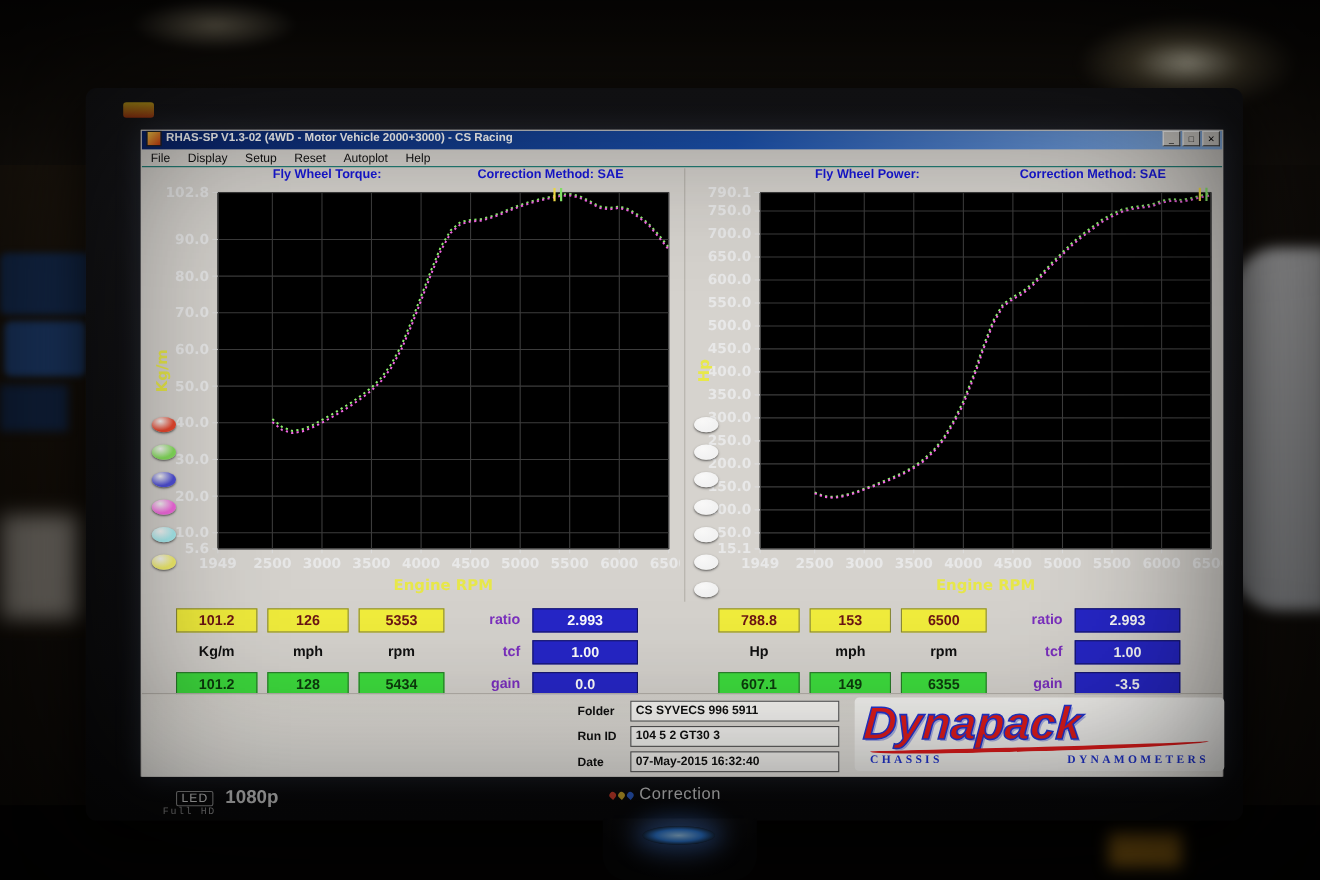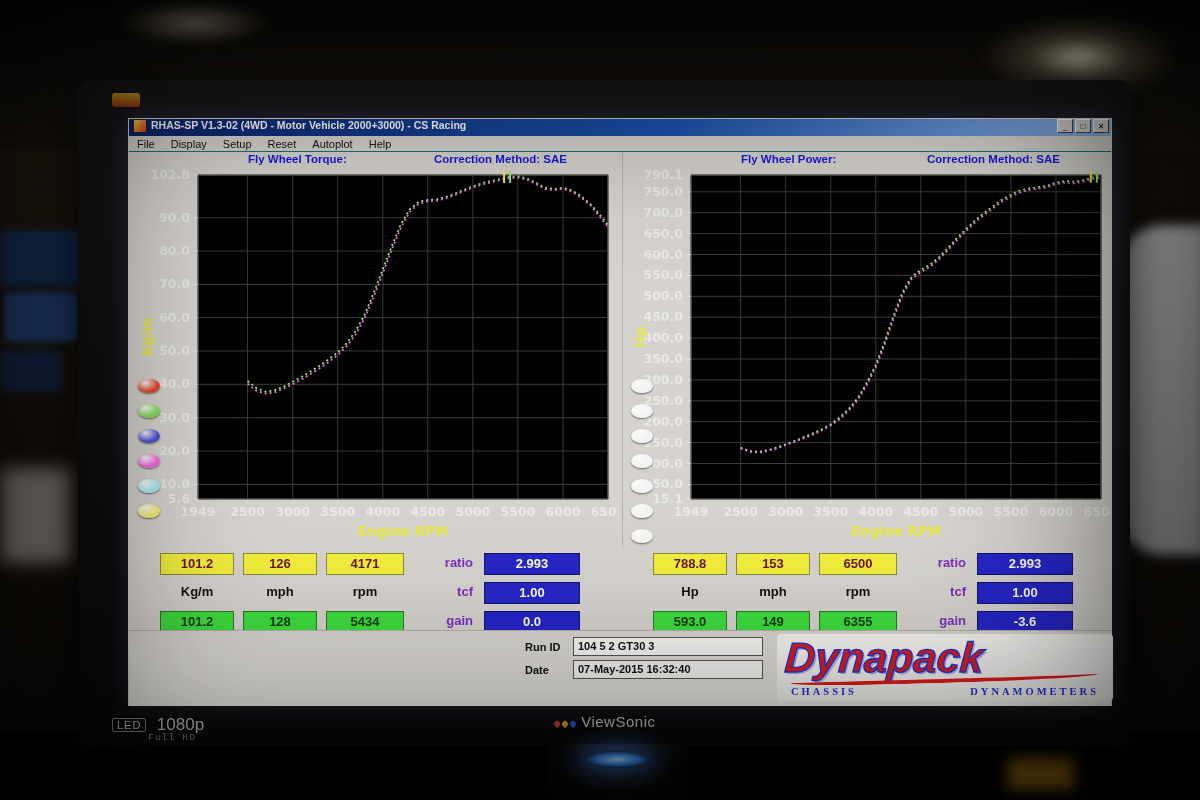--- a/index.html
+++ b/index.html
@@ -22,22 +22,22 @@
   .bg-floor{position:absolute;left:0;top:732px;width:1200px;height:68px;background:#060504;}
   .bg-orange{position:absolute;left:1008px;top:756px;width:66px;height:32px;background:#b07a18;filter:blur(7px);}
   .vignette{position:absolute;inset:0;box-shadow:inset 0 0 190px 55px rgba(0,0,0,.78);pointer-events:none;z-index:50;}
 
   
   .monitor{position:absolute;left:78px;top:80px;width:1052px;height:666px;background:linear-gradient(#17171a,#09090a);border-radius:10px;box-shadow:0 14px 55px rgba(0,0,0,.9);z-index:10;}
   .sticker{position:absolute;left:34px;top:13px;width:28px;height:14px;background:linear-gradient(#d8b21a,#b23a10);border-radius:3px;opacity:.85;}
   .screen{position:absolute;left:50px;top:38px;width:984px;height:588px;background:#d6d3ce;box-shadow:inset 0 0 16px rgba(0,0,0,.3),0 0 24px rgba(170,195,255,.14);}
   .bezel-bottom{position:absolute;left:0;top:626px;width:1052px;height:40px;}
   .spec-badge{position:absolute;left:34px;top:9px;color:#b9b9b9;white-space:nowrap;}
-  .ledtxt{border:1px solid #8a8a8a;padding:0 4px;font-size:11px;letter-spacing:1px;color:#d0d0d0;border-radius:2px;}
-  .restxt{font-size:17px;font-weight:normal;color:#c6c6c6;margin-left:6px;vertical-align:middle;}
+  .ledtxt{border:1px solid #8a8a8a;padding:0 4px;font-size:11px;letter-spacing:1px;color:#d0d0d0;border-radius:2px;margin-left:48px;}
+  .restxt{font-size:17px;font-weight:bold;color:#c6c6c6;margin-left:6px;vertical-align:middle;}
   .fullhd{font-size:9px;color:#8f8f8f;letter-spacing:1.5px;margin-left:36px;margin-top:-2px;font-family:Liberation Mono, monospace;}
   .brand{position:absolute;left:0;right:0;top:7px;text-align:center;color:#c9c9c9;font-size:15px;letter-spacing:.5px;}
   .birds span{display:inline-block;width:6px;height:6px;border-radius:50% 50% 0 50%;margin:0 1px;transform:rotate(40deg);}
   .bird-r{background:#c23a2a;} .bird-y{background:#c2a12a;} .bird-b{background:#2a5ac2;}
   .stand{position:absolute;left:548px;top:744px;width:140px;height:56px;background:radial-gradient(ellipse at center top,#1b1b1e,#070708 72%);border-radius:0 0 22px 22px;z-index:11;}
   .powerled{position:absolute;left:36px;top:7px;width:66px;height:17px;border-radius:50%;background:radial-gradient(ellipse at center,#a6d8ff 0%,#2f7fe0 45%,rgba(20,60,160,0) 78%);box-shadow:0 0 20px 7px rgba(70,140,255,.5);}
 
   
   .app{position:absolute;inset:0;background:#d6d3ce;color:#000;}
   .titlebar{position:absolute;left:1px;top:1px;right:1px;height:17px;background:linear-gradient(90deg,#0a246a,#1c53b0 55%,#8ab4e8);display:flex;padding:0 2px;color:#fff;}
@@ -202,21 +202,21 @@
             <span class="led" style="background: radial-gradient(at 35% 28%, rgba(255, 255, 255, 0.85), rgb(134, 224, 92) 60%);"></span>
             <span class="led" style="background: radial-gradient(at 35% 28%, rgba(255, 255, 255, 0.85), rgb(80, 80, 216) 60%);"></span>
             <span class="led" style="background: radial-gradient(at 35% 28%, rgba(255, 255, 255, 0.85), rgb(245, 106, 224) 60%);"></span>
             <span class="led" style="background: radial-gradient(at 35% 28%, rgba(255, 255, 255, 0.85), rgb(168, 236, 240) 60%);"></span>
             <span class="led" style="background: radial-gradient(at 35% 28%, rgba(255, 255, 255, 0.85), rgb(244, 240, 108) 60%);"></span>
           </div>
 
         <div class="readout">
           <span class="cell cell-y">101.2</span>
           <span class="cell cell-y">126</span>
-          <span class="cell cell-y">4171</span>
+          <span class="cell cell-y">5353</span>
           <span class="cell cell-lbl">ratio</span>
           <span class="cell cell-b">2.993</span>
 
           <span class="cell cell-u">Kg/m</span>
           <span class="cell cell-u">mph</span>
           <span class="cell cell-u">rpm</span>
           <span class="cell cell-lbl">tcf</span>
           <span class="cell cell-b">1.00</span>
 
           <span class="cell cell-g">101.2</span>
@@ -338,30 +338,34 @@
           <span class="cell cell-y">6500</span>
           <span class="cell cell-lbl">ratio</span>
           <span class="cell cell-b">2.993</span>
 
           <span class="cell cell-u">Hp</span>
           <span class="cell cell-u">mph</span>
           <span class="cell cell-u">rpm</span>
           <span class="cell cell-lbl">tcf</span>
           <span class="cell cell-b">1.00</span>
 
-          <span class="cell cell-g">593.0</span>
+          <span class="cell cell-g">607.1</span>
           <span class="cell cell-g">149</span>
           <span class="cell cell-g">6355</span>
           <span class="cell cell-lbl">gain</span>
-          <span class="cell cell-b">-3.6</span>
+          <span class="cell cell-b">-3.5</span>
         </div>
       </div>
 
       <div class="footer">
         <div class="ffields">
+          <div class="frow">
+            <span class="flabel">Folder</span>
+            <span class="fvalue">CS SYVECS 996 5911</span>
+          </div>
           <div class="frow">
             <span class="flabel">Run ID</span>
             <span class="fvalue">104 5 2 GT30 3</span>
           </div>
           <div class="frow">
             <span class="flabel">Date</span>
             <span class="fvalue">07-May-2015  16:32:40</span>
           </div>
         </div>
         <div class="dynapack">
@@ -378,21 +382,21 @@
   </div>
 
   <div class="bezel-bottom">
     <div class="spec-badge">
       <span class="ledtxt">LED</span>
       <span class="restxt">1080p</span>
       <div class="fullhd">Full HD</div>
     </div>
     <div class="brand">
       <span class="birds"><span class="bird-r"></span><span class="bird-y"></span><span class="bird-b"></span></span>
-      <span>ViewSonic</span>
+      <span>Correction</span>
     </div>
   </div>
 </div>
 
 <div class="stand">
   <div class="powerled"></div>
 </div>
 
 <div class="vignette"></div>
 

